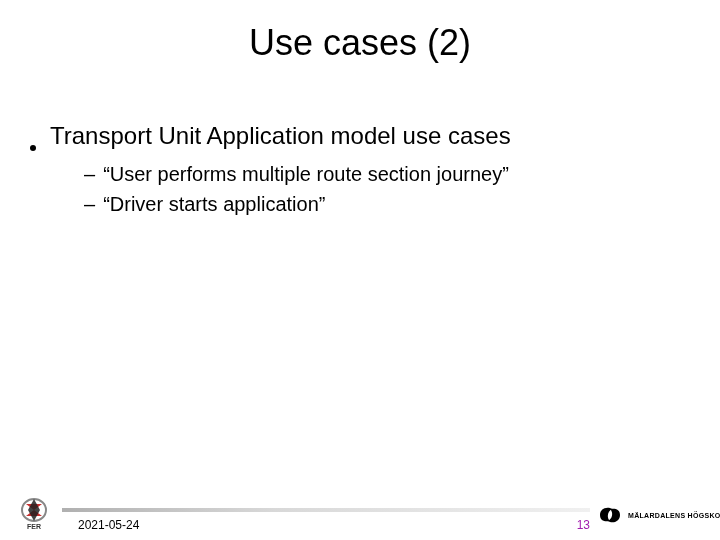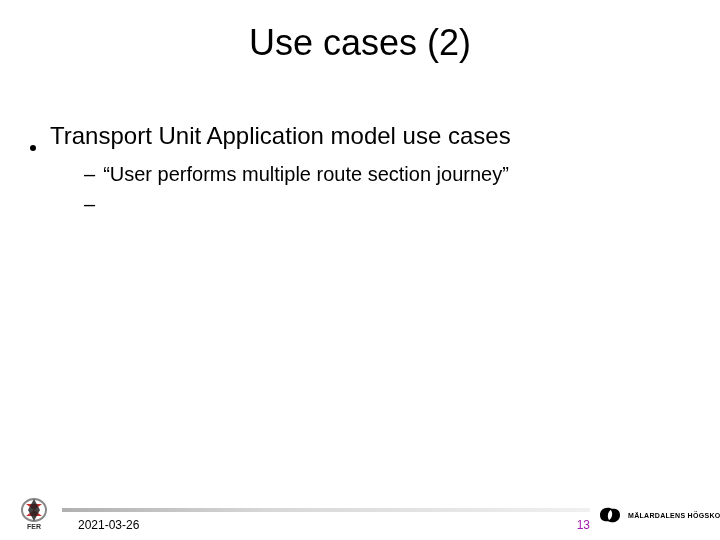--- a/index.html
+++ b/index.html
@@ -143,35 +143,36 @@
       <div class="bullet-dot"></div>
       <div class="bullet-text">Transport Unit Application model use cases</div>
     </div>
     <div class="sub-list">
       <div class="sub-row">
         <div class="sub-dash">–</div>
         <div class="sub-text">“User performs multiple route section journey”</div>
       </div>
       <div class="sub-row">
         <div class="sub-dash">–</div>
+        <div class="sub-text">“Driver starts application”</div>
       </div>
     </div>
   </div>
 
   <div class="footer">
     <div class="logo-left">
       <svg viewBox="0 0 40 34" width="40" height="34">
         <ellipse cx="20" cy="14" rx="12" ry="11" fill="none" stroke="#888" stroke-width="2"></ellipse>
         <path d="M12 8 L28 20 L12 20 L28 8 Z" fill="#c62f2f"></path>
         <path d="M20 3 L26 14 L20 25 L14 14 Z" fill="#222" opacity="0.85"></path>
         <text x="20" y="33" font-size="7" font-weight="700" text-anchor="middle" fill="#333" font-family="Arial">FER</text>
       </svg>
     </div>
     <div class="footer-bar"></div>
-    <div class="footer-date">2021-03-26</div>
+    <div class="footer-date">2021-05-24</div>
     <div class="footer-pagenum">13</div>
     <div class="logo-right">
       <div class="logo-right-mark">
         <svg viewBox="0 0 28 24" width="28" height="24">
           <path d="M4 12 C4 5 12 3 16 6 C12 8 10 14 14 18 C9 19 4 18 4 12 Z" fill="#000"></path>
           <path d="M24 12 C24 19 16 21 12 18 C16 16 18 10 14 6 C19 5 24 6 24 12 Z" fill="#000"></path>
         </svg>
       </div>
       <div class="logo-right-text">MÄLARDALENS HÖGSKOLA</div>
     </div>

